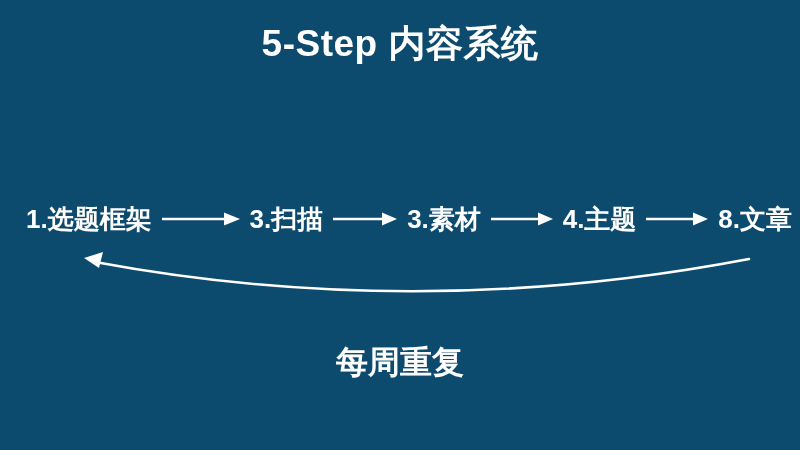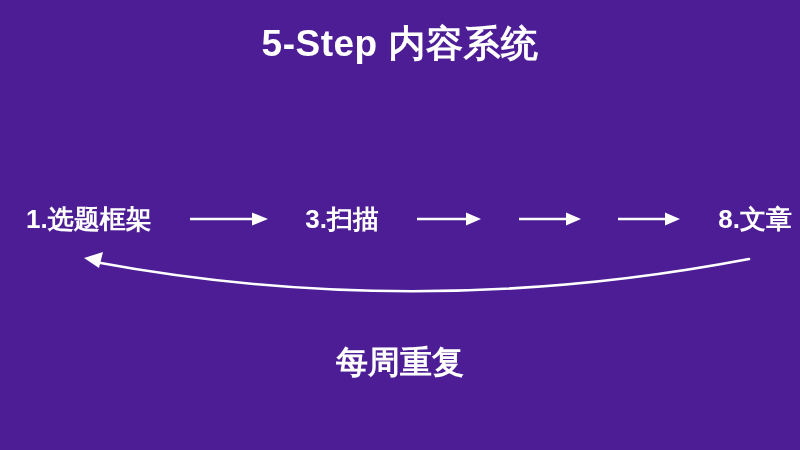--- a/index.html
+++ b/index.html
@@ -9,21 +9,21 @@
   body {
     width: 800px;
     height: 450px;
     overflow: hidden;
     font-family: "Liberation Sans", "DejaVu Sans", sans-serif;
   }
   #slide {
     position: relative;
     width: 800px;
     height: 450px;
-    background: #4c1d95;
+    background: #0c4a6e;
     overflow: hidden;
   }
   #title {
     position: absolute;
     top: 22px;
     left: 0;
     width: 800px;
     text-align: center;
     color: #ffffff;
     font-size: 37px;
@@ -102,28 +102,30 @@
 
     <span class="step">3.扫描</span>
 
     <span class="arrow">
       <svg width="64" height="14" viewBox="0 0 64 14" aria-hidden="true">
         <line x1="0" y1="7" x2="49" y2="7" stroke="#ffffff" stroke-width="2.6"></line>
         <polygon points="49,0.5 64,7 49,13.5" fill="#ffffff"></polygon>
       </svg>
     </span>
 
+    <span class="step">3.素材</span>
 
     <span class="arrow">
       <svg width="62" height="14" viewBox="0 0 62 14" aria-hidden="true">
         <line x1="0" y1="7" x2="47" y2="7" stroke="#ffffff" stroke-width="2.6"></line>
         <polygon points="47,0.5 62,7 47,13.5" fill="#ffffff"></polygon>
       </svg>
     </span>
 
+    <span class="step">4.主题</span>
 
     <span class="arrow">
       <svg width="62" height="14" viewBox="0 0 62 14" aria-hidden="true">
         <line x1="0" y1="7" x2="47" y2="7" stroke="#ffffff" stroke-width="2.6"></line>
         <polygon points="47,0.5 62,7 47,13.5" fill="#ffffff"></polygon>
       </svg>
     </span>
 
     <span class="step">8.文章</span>
 

